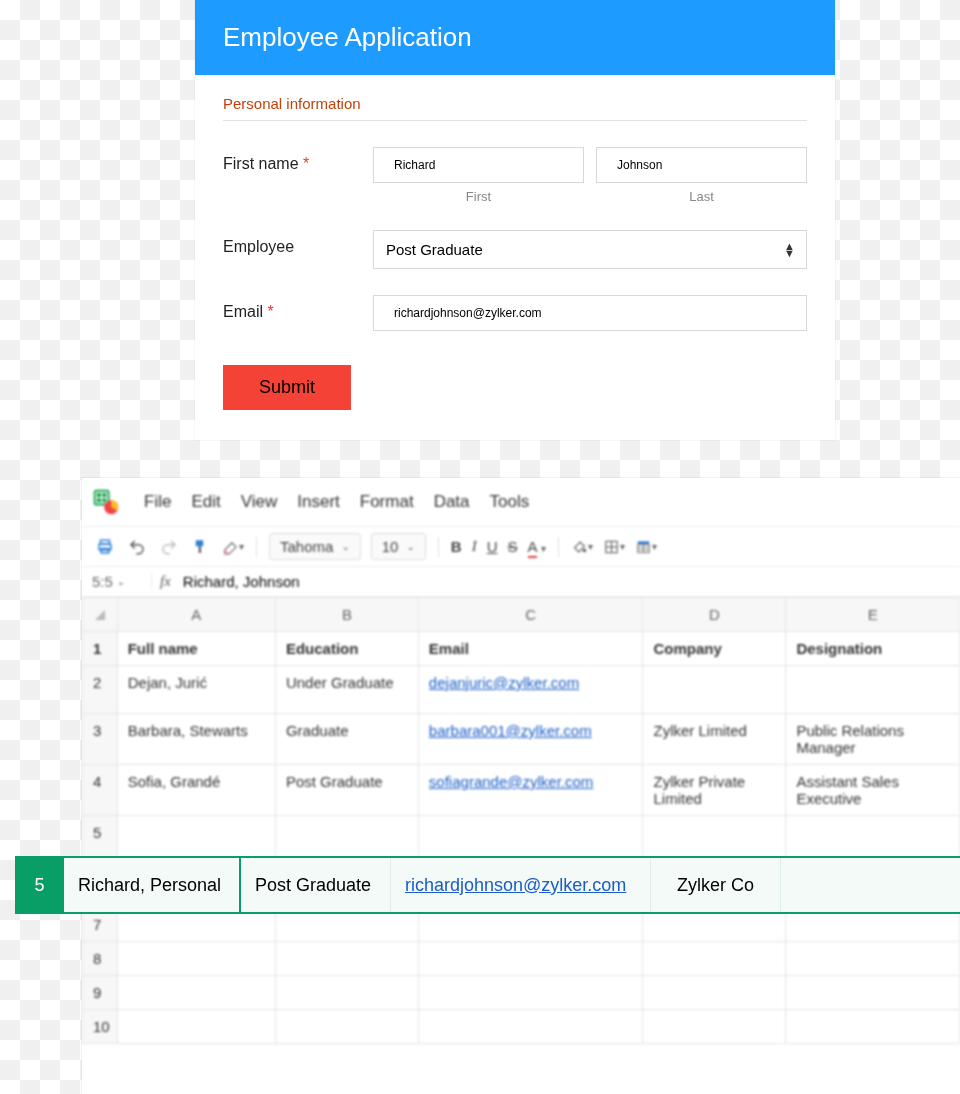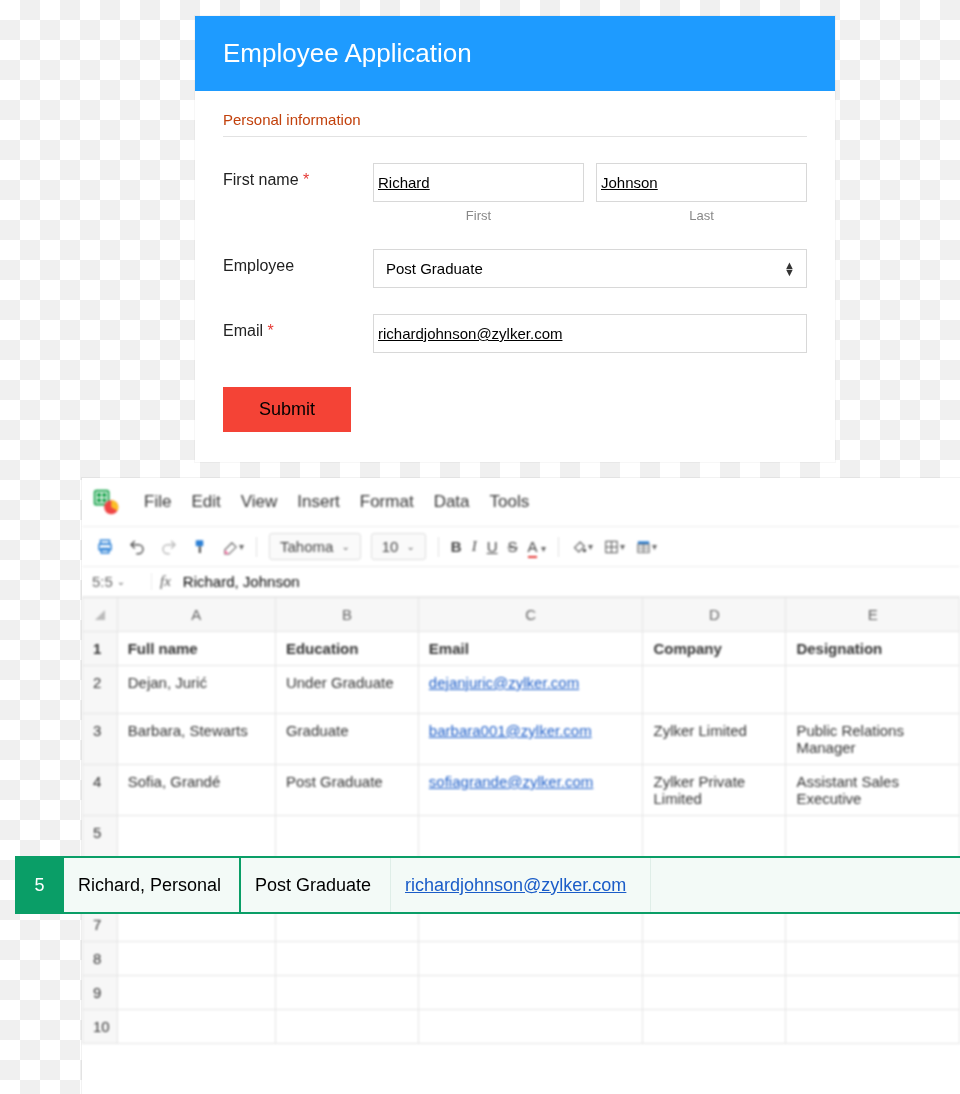--- a/index.html
+++ b/index.html
@@ -16,38 +16,38 @@
     background-image:
       linear-gradient(45deg,var(--checker) 25%,transparent 25%),
       linear-gradient(-45deg,var(--checker) 25%,transparent 25%),
       linear-gradient(45deg,transparent 75%,var(--checker) 75%),
       linear-gradient(-45deg,transparent 75%,var(--checker) 75%);
     background-size:40px 40px;
     background-position:0 0,0 20px,20px -20px,-20px 0;
   }
   
   .form-card{
-    position:absolute;left:195px;top:16px;width:640px;
+    position:absolute;left:195px;top:0;width:640px;
     background:#fff;box-shadow:0 0 0 1px rgba(0,0,0,.03);
   }
   .form-header{
     background:var(--blue);color:#fff;padding:22px 28px;
     font-size:26px;font-weight:500;
   }
   .form-body{padding:20px 28px 30px 28px;}
   .section-title{
     font-size:15px;color:#c2410c;padding-bottom:8px;
     border-bottom:1px solid #e2e2e2;margin-bottom:26px;
   }
   .field-row{display:flex;align-items:flex-start;margin-bottom:26px;}
   .field-label{width:150px;font-size:16px;color:#222;padding-top:8px;}
   .req{color:#e53935;}
   .field-inputs{flex:1;display:flex;gap:12px;}
   .field-inputs input[type=text]{
-    flex:1;border:1px solid var(--border);padding:10px 4px;font-size:15px;text-decoration:underline;
+    flex:1;border:1px solid var(--border);padding:10px 20px;font-size:12px;
   }
   .sub{display:flex;gap:12px;margin-top:6px;}
   .sub span{flex:1;font-size:13px;color:#888;text-align:center;}
   .select-wrap{position:relative;flex:1;}
   .select-wrap select{
     width:100%;border:1px solid var(--border);padding:10px 12px;font-size:15px;
     appearance:none;-webkit-appearance:none;background:#fff;
   }
   .select-arrows{
     position:absolute;right:12px;top:50%;transform:translateY(-50%);
@@ -371,15 +371,16 @@
     </div>
   </div>
 
   <div class="hl-row">
     <div class="hl-rownum">5</div>
     <div class="hl-cell" style="width:177px;border-right:2px solid var(--green)">Richard, Personal</div>
     <div class="hl-cell" style="width:150px">Post Graduate</div>
     <div class="hl-cell" style="width:260px">
         <span class="link">richardjohnson@zylker.com</span>
       </div>
+    <div class="hl-cell" style="width:130px;justify-content:center">Zylker Co</div>
   </div>
 
 </div>
 
 </body></html>

